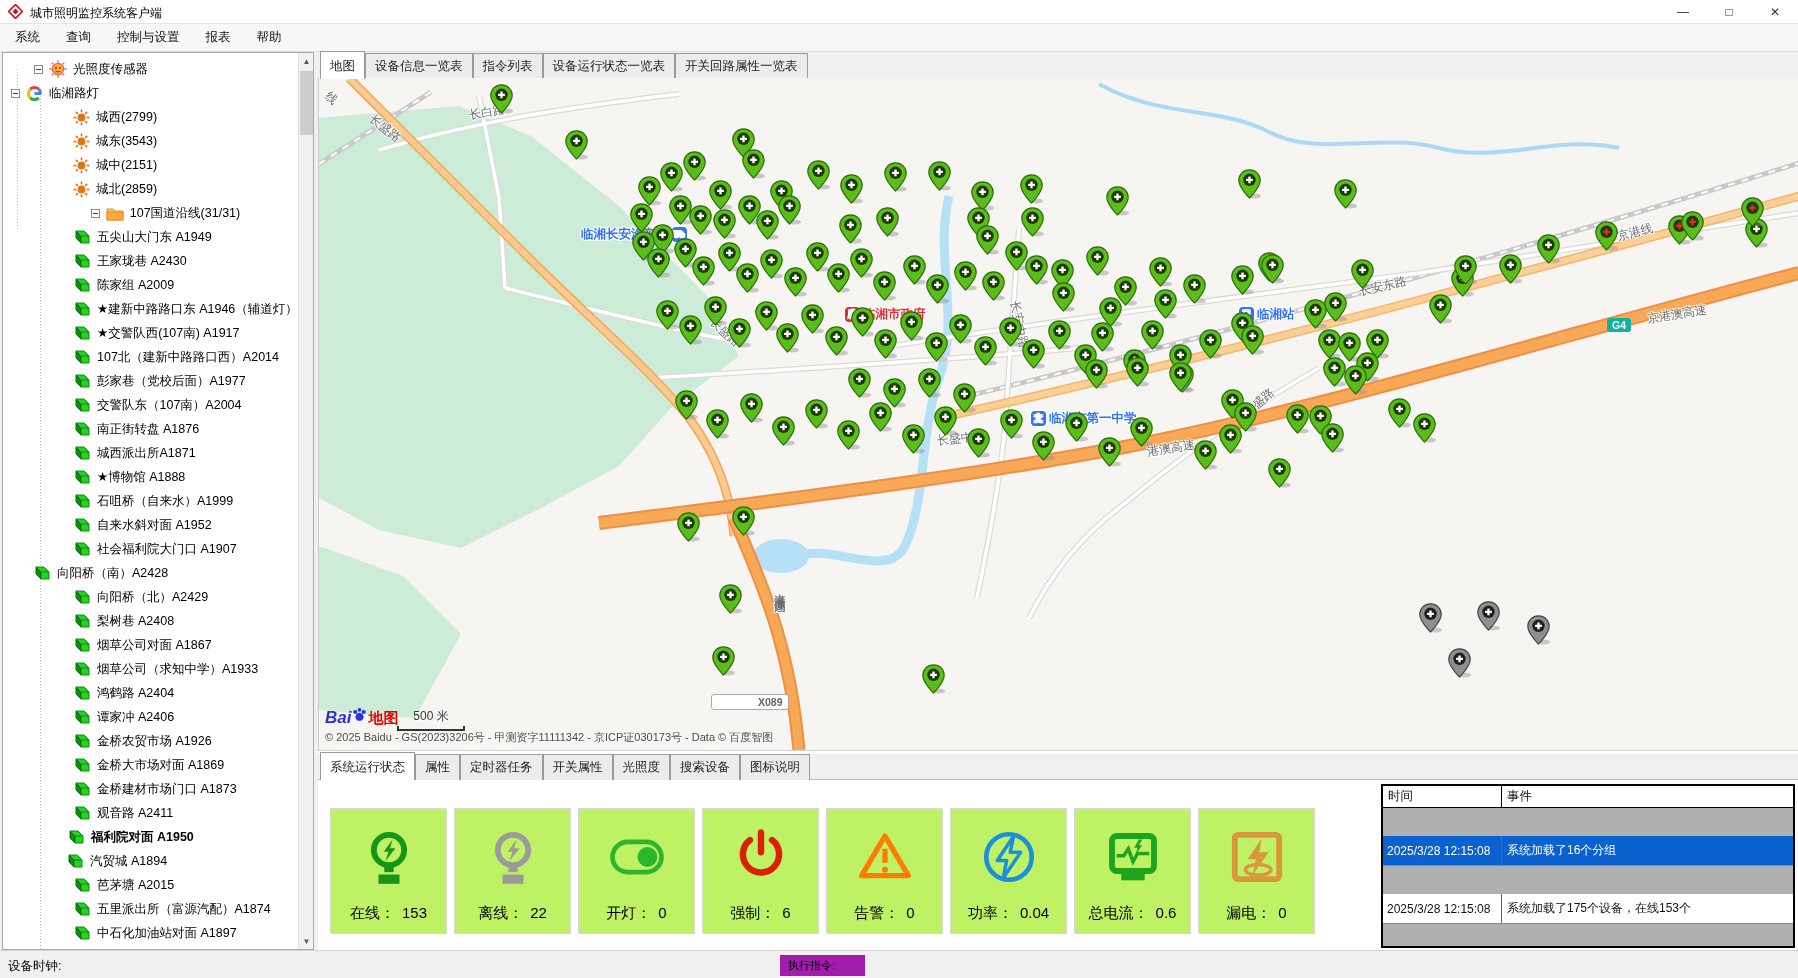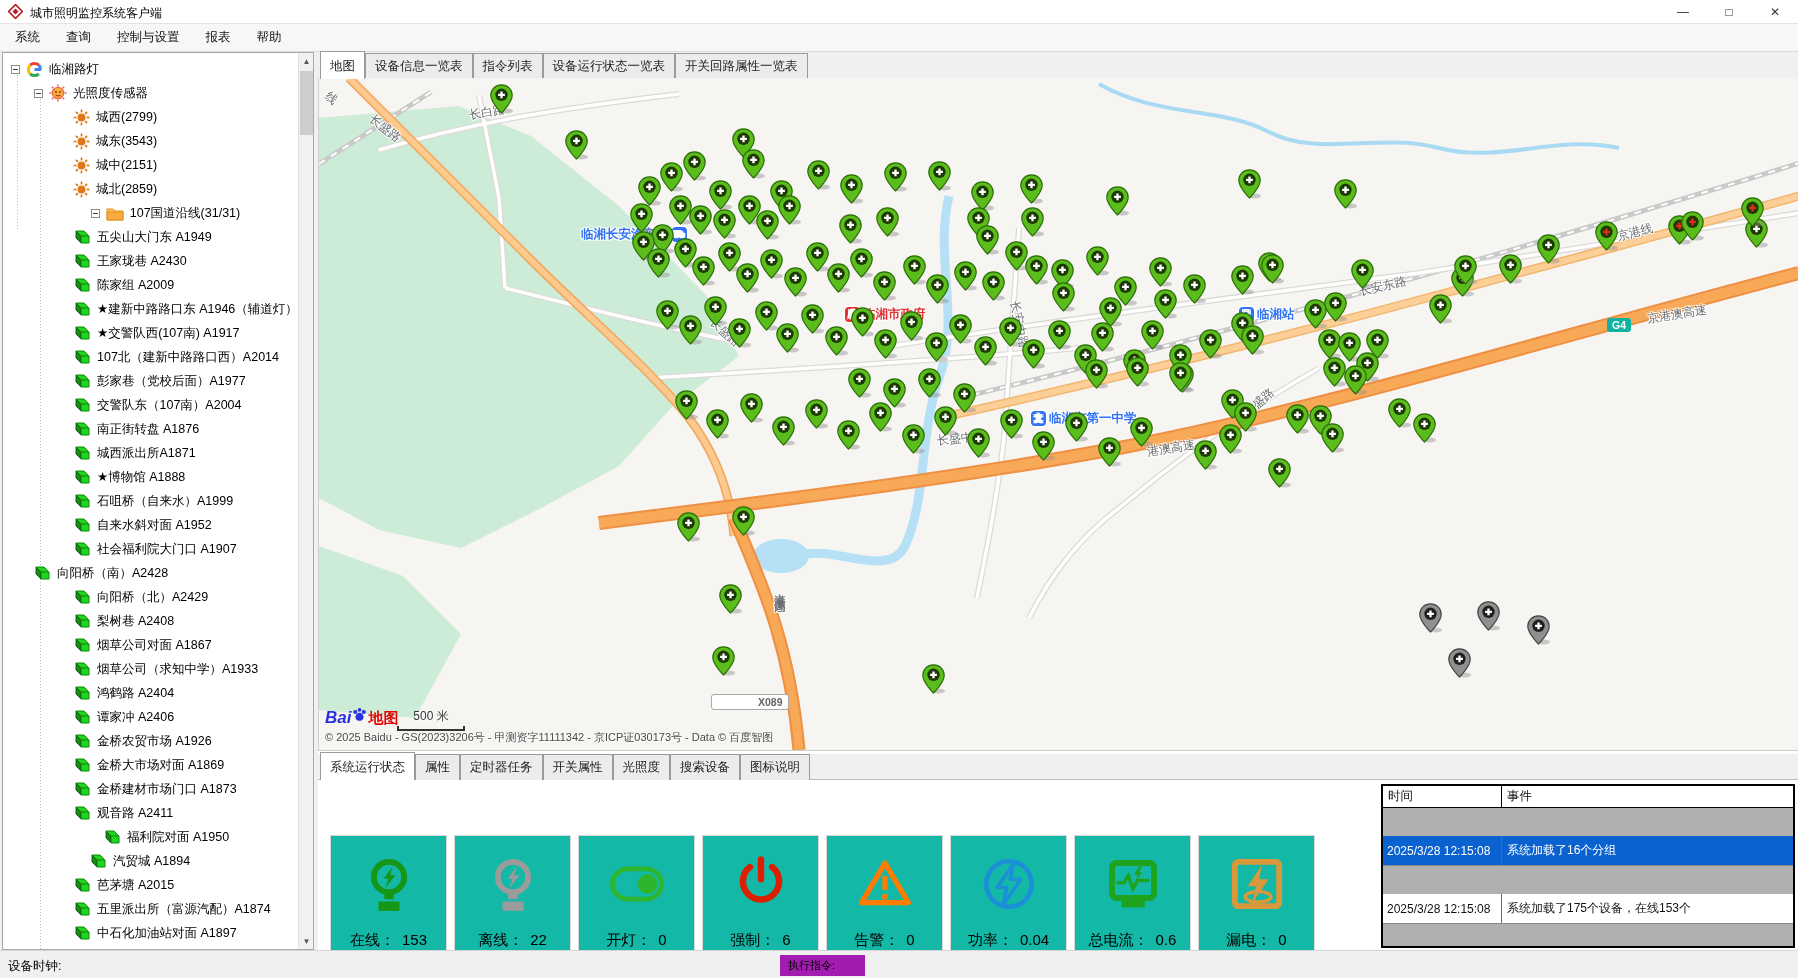--- a/index.html
+++ b/index.html
@@ -47,21 +47,21 @@
   #scalebox .bar { width:68px; height:5px; border-left:2px solid #333; border-right:2px solid #333; border-bottom:2px solid #333; margin-top:1px; }
   #bdlogo { position:absolute; left:6px; top:628px; display:flex; align-items:baseline; font-weight:bold; font-style:italic; }
   #bdlogo .bai { color:#2932e1; font-size:17px; }
   #bdlogo .mapword { color:#e10601; font-size:15px; font-style:normal; }
   #attribution { position:absolute; left:6px; top:652px; font-size:11px; color:#4a4a4a; text-shadow:1px 1px 0 #fff; }
 
   
   #bottom-panel { position:absolute; left:318px; top:750px; width:1480px; height:200px; background:#fff; border-top:1px solid #cfcfcf; }
   #bottom-tabbar { position:absolute; left:0; top:3px; width:100%; height:26px; background:#f0f0f0; display:flex; align-items:flex-end; padding-left:2px; border-bottom:1px solid #bdbdbd; }
   .cards { position:absolute; left:12px; top:57px; display:flex; gap:7px; }
-  .card { width:117px; height:126px; background:#14b8a6; border:1px solid #d9d9d9; display:flex; flex-direction:column; align-items:center; justify-content:flex-end; padding-bottom:10px;margin-top:27px; }
+  .card { width:117px; height:126px; background:#bef264; border:1px solid #d9d9d9; display:flex; flex-direction:column; align-items:center; justify-content:flex-end; padding-bottom:10px; }
   .card .cicon { flex:1; display:flex; align-items:center; justify-content:center; }
   .card .ctext { font-size:15px; color:#000; white-space:nowrap; }
   .card .ctext .cval { margin-left:7px; }
 
   #event-log { position:absolute; left:1063px; top:33px; width:414px; height:164px; border:2px solid #000; background:#b0b0b0; font-size:12px; overflow:hidden; }
   #event-log .hdr { display:flex; background:#fff; border-bottom:1px solid #000; height:22px; align-items:center; font-size:12.5px; }
   #event-log .hdr .c1 { width:119px; padding-left:5px; border-right:1px solid #000; height:100%; display:flex; align-items:center; }
   #event-log .hdr .c2 { flex:1; padding-left:5px; }
   .logrow { display:flex; height:30px; align-items:center; background:#fff; border-bottom:1px solid #888;margin-top:28px; }
   .logrow.sel { background:#0a62d0; color:#fff; }
@@ -96,35 +96,20 @@
     <div class="menu-item">查询</div>
     <div class="menu-item">控制与设置</div>
     <div class="menu-item">报表</div>
     <div class="menu-item">帮助</div>
   </div>
 
 <div id="tree-panel">
   <div class="guide" style="left:14px; top:16px; height:160px;"></div>
   <div class="guide" style="left:37px; top:40px; height:880px;"></div>
   <div id="tree-rows">
-      <div class="trow" style="padding-left: 8px;">
-        <span class="expander"></span>
-        <span class="ticon">
-          <svg width="17" height="17" viewBox="0 0 28 28">
-            <g fill="none" stroke-width="5">
-              <path d="M6.9,6.9 A10,10 0 0 1 21.1,6.9" stroke="#ea4335"></path>
-              <path d="M6.9,21.1 A10,10 0 0 1 6.9,6.9" stroke="#fbbc05"></path>
-              <path d="M21.1,21.1 A10,10 0 0 1 6.9,21.1" stroke="#34a853"></path>
-              <path d="M21.1,6.9 A10,10 0 0 1 24,14" stroke="#4285f4"></path>
-            </g>
-            <rect x="14" y="11.5" width="11" height="5" fill="#4285f4"></rect>
-          </svg>
-        </span>
-        <span class="tlabel">临湘路灯</span>
-      </div>
       <div class="trow" style="padding-left: 31px;">
         <span class="expander"></span>
         <span class="ticon">
           <svg width="18" height="18" viewBox="0 0 18 18">
             <g stroke="#e8685a" stroke-width="1.6">
               <line x1="15.6" y1="9.0" x2="17.6" y2="9.0"></line>
               <line x1="13.7" y1="13.7" x2="15.1" y2="15.1"></line>
               <line x1="9.0" y1="15.6" x2="9.0" y2="17.6"></line>
               <line x1="4.3" y1="13.7" x2="2.9" y2="15.1"></line>
               <line x1="2.4" y1="9.0" x2="0.4" y2="9.0"></line>
@@ -133,20 +118,35 @@
               <line x1="13.7" y1="4.3" x2="15.1" y2="2.9"></line>
             </g>
             <circle cx="9" cy="9" r="5.6" fill="#ffb03a" stroke="#e8685a" stroke-width="1.4"></circle>
             <circle cx="7" cy="8" r="1" fill="#7a3c10"></circle>
             <circle cx="11" cy="8" r="1" fill="#7a3c10"></circle>
             <path d="M6.5,11 Q9,13 11.5,11" stroke="#7a3c10" stroke-width="1" fill="none"></path>
           </svg>
         </span>
         <span class="tlabel">光照度传感器</span>
       </div>
+      <div class="trow" style="padding-left: 8px;">
+        <span class="expander"></span>
+        <span class="ticon">
+          <svg width="17" height="17" viewBox="0 0 28 28">
+            <g fill="none" stroke-width="5">
+              <path d="M6.9,6.9 A10,10 0 0 1 21.1,6.9" stroke="#ea4335"></path>
+              <path d="M6.9,21.1 A10,10 0 0 1 6.9,6.9" stroke="#fbbc05"></path>
+              <path d="M21.1,21.1 A10,10 0 0 1 6.9,21.1" stroke="#34a853"></path>
+              <path d="M21.1,6.9 A10,10 0 0 1 24,14" stroke="#4285f4"></path>
+            </g>
+            <rect x="14" y="11.5" width="11" height="5" fill="#4285f4"></rect>
+          </svg>
+        </span>
+        <span class="tlabel">临湘路灯</span>
+      </div>
       <div class="trow" style="padding-left: 70px;">
         <span class="ticon">
           <svg width="17" height="17" viewBox="0 0 18 18">
             <g stroke="#e07818" stroke-width="1.8">
               <line x1="14.4" y1="9.0" x2="17.4" y2="9.0"></line>
               <line x1="12.8" y1="12.8" x2="14.9" y2="14.9"></line>
               <line x1="9.0" y1="14.4" x2="9.0" y2="17.4"></line>
               <line x1="5.2" y1="12.8" x2="3.1" y2="14.9"></line>
               <line x1="3.6" y1="9.0" x2="0.6" y2="9.0"></line>
               <line x1="5.2" y1="5.2" x2="3.1" y2="3.1"></line>
@@ -465,31 +465,31 @@
       <div class="trow" style="padding-left: 70px;">
         <span class="ticon">
           <svg width="18" height="16" viewBox="0 0 18 16">
             <path d="M3,2 L11,2 L16,7 L16,14 L8,14 L3,9 Z" fill="#22d422" stroke="#0b8a0b"></path>
             <path d="M3,2 L8,7 L8,14 M8,7 L16,7" fill="none" stroke="#0b8a0b"></path>
             <path d="M3,2 L8,7 L8,14 L3,9 Z" fill="#79f07software9" fill-opacity="0.35"></path>
           </svg>
         </span>
         <span class="tlabel">观音路 A2411</span>
       </div>
-      <div class="trow" style="padding-left: 100px;">
+      <div class="trow" style="padding-left: 64px; font-weight: bold;">
         <span class="ticon">
           <svg width="18" height="16" viewBox="0 0 18 16">
             <path d="M3,2 L11,2 L16,7 L16,14 L8,14 L3,9 Z" fill="#22d422" stroke="#0b8a0b"></path>
             <path d="M3,2 L8,7 L8,14 M8,7 L16,7" fill="none" stroke="#0b8a0b"></path>
             <path d="M3,2 L8,7 L8,14 L3,9 Z" fill="#79f07software9" fill-opacity="0.35"></path>
           </svg>
         </span>
         <span class="tlabel">福利院对面 A1950</span>
       </div>
-      <div class="trow" style="padding-left: 86px;">
+      <div class="trow" style="padding-left: 40px; margin-left: 23px;">
         <span class="ticon">
           <svg width="18" height="16" viewBox="0 0 18 16">
             <path d="M3,2 L11,2 L16,7 L16,14 L8,14 L3,9 Z" fill="#22d422" stroke="#0b8a0b"></path>
             <path d="M3,2 L8,7 L8,14 M8,7 L16,7" fill="none" stroke="#0b8a0b"></path>
             <path d="M3,2 L8,7 L8,14 L3,9 Z" fill="#79f07software9" fill-opacity="0.35"></path>
           </svg>
         </span>
         <span class="tlabel">汽贸城 A1894</span>
       </div>
       <div class="trow" style="padding-left: 70px;">

